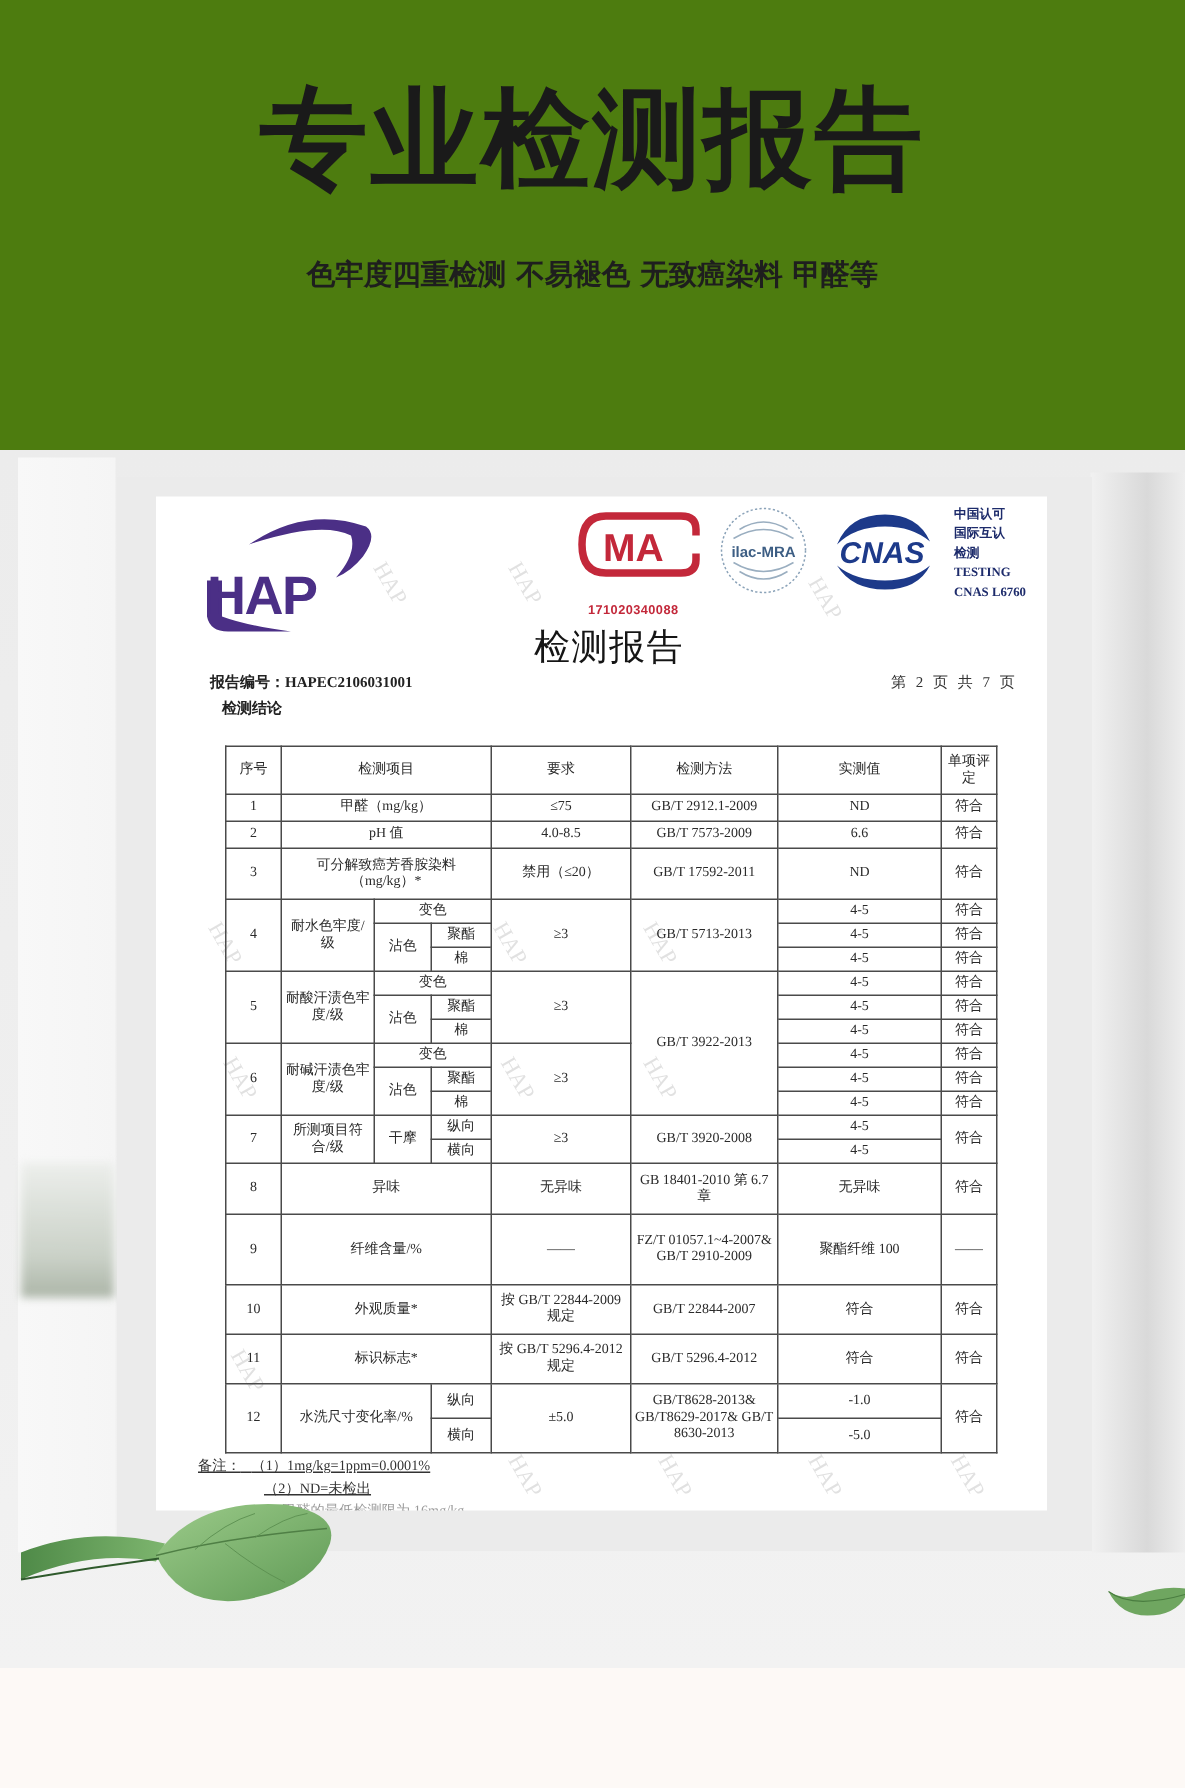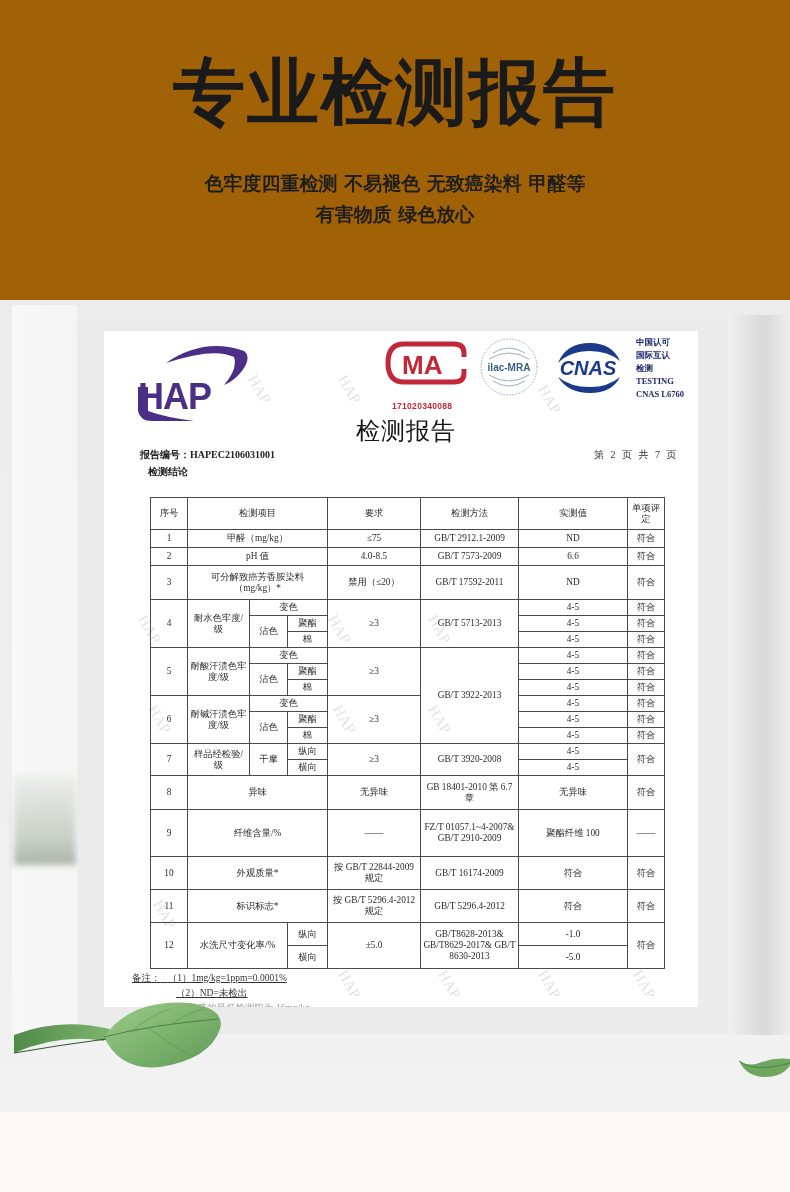--- a/index.html
+++ b/index.html
@@ -1,17 +1,17 @@
 <!DOCTYPE html>
 <html><head>
 <meta charset="utf-8">
 <style>
   html,body{margin:0;padding:0;}
   body{width:790px;height:1192px;position:relative;overflow:hidden;background:#f3f3f3;font-family:"DejaVu Sans","Liberation Sans",sans-serif;}
-  .hero{position:absolute;left:0;top:0;width:790px;height:300px;background:#a16207;}
+  .hero{position:absolute;left:0;top:0;width:790px;height:300px;background:#4d7c0f;}
   .hero-title{position:absolute;left:0;width:790px;top:52px;text-align:center;font-size:72px;font-weight:bold;color:#1a1a1a;letter-spacing:2px;line-height:80px;}
   .hero-sub{position:absolute;left:0;width:790px;top:168px;text-align:center;font-size:19px;font-weight:bold;color:#1e1e1e;line-height:31px;}
   .backdrop{position:absolute;left:0;top:300px;width:790px;height:812px;background:linear-gradient(180deg,#ececec 0%,#efefef 60%,#f2f2f2 100%);}
   .back-panel{position:absolute;left:78px;top:318px;width:650px;height:716px;background:#ebebeb;}
   .left-shadow{position:absolute;left:12px;top:305px;width:65px;height:730px;background:linear-gradient(90deg,#f8f8f8,#f5f5f5);}
   .left-green{position:absolute;left:14px;top:775px;width:62px;height:90px;background:linear-gradient(180deg,#e9ece8,#b8c2b4 70%,#8d9a87);filter:blur(3px);opacity:.7;}
   .right-wall{position:absolute;left:727px;top:315px;width:63px;height:720px;background:linear-gradient(90deg,#f1f1f1,#d9d9d9 60%,#eeeeee);}
   .floor-strip{position:absolute;left:0;top:1112px;width:790px;height:80px;background:#fdf9f6;}
   .doc{position:absolute;left:104px;top:331px;width:594px;height:676px;background:#ffffff;overflow:hidden;}
   .wm{position:absolute;color:rgba(120,120,120,.22);font-size:15px;font-family:"Liberation Serif",serif;transform:rotate(60deg);white-space:nowrap;}
@@ -32,21 +32,20 @@
   .leaf-main{position:absolute;left:0;top:995px;width:240px;height:80px;}
   .leaf-right{position:absolute;left:735px;top:1055px;width:55px;height:32px;}
 </style>
 </head>
 <body>
 
 <div class="hero">
   <div class="hero-title">专业检测报告</div>
   <div class="hero-sub">
     <div>色牢度四重检测 不易褪色 无致癌染料 甲醛等</div>
-    <div>有害物质 绿色放心</div>
   </div>
 </div>
 
 <div class="backdrop"></div>
 <div class="left-shadow"></div>
 <div class="left-green"></div>
 <div class="right-wall"></div>
 <div class="back-panel"></div>
 <div class="floor-strip"></div>
 
@@ -209,21 +208,21 @@
       <td>符合</td>
     </tr>
     <tr style="height:16px">
       <td>棉</td>
       <td>4-5</td>
       <td>符合</td>
     </tr>
 
     <tr style="height:16px">
       <td rowspan="2">7</td>
-      <td rowspan="2">样品经检验/级</td>
+      <td rowspan="2">所测项目符合/级</td>
       <td rowspan="2">干摩</td>
       <td>纵向</td>
       <td rowspan="2">≥3</td>
       <td rowspan="2">GB/T 3920-2008</td>
       <td>4-5</td>
       <td rowspan="2">符合</td>
     </tr>
     <tr style="height:16px">
       <td>横向</td>
       <td>4-5</td>
@@ -244,21 +243,21 @@
       <td>——</td>
       <td>FZ/T 01057.1~4-2007&amp; GB/T 2910-2009</td>
       <td>聚酯纤维 100</td>
       <td>——</td>
     </tr>
 
     <tr style="height:33px">
       <td>10</td>
       <td colspan="3">外观质量*</td>
       <td>按 GB/T 22844-2009 规定</td>
-      <td>GB/T 16174-2009</td>
+      <td>GB/T 22844-2007</td>
       <td>符合</td>
       <td>符合</td>
     </tr>
 
     <tr style="height:33px">
       <td>11</td>
       <td colspan="3">标识标志*</td>
       <td>按 GB/T 5296.4-2012 规定</td>
       <td>GB/T 5296.4-2012</td>
       <td>符合</td>

